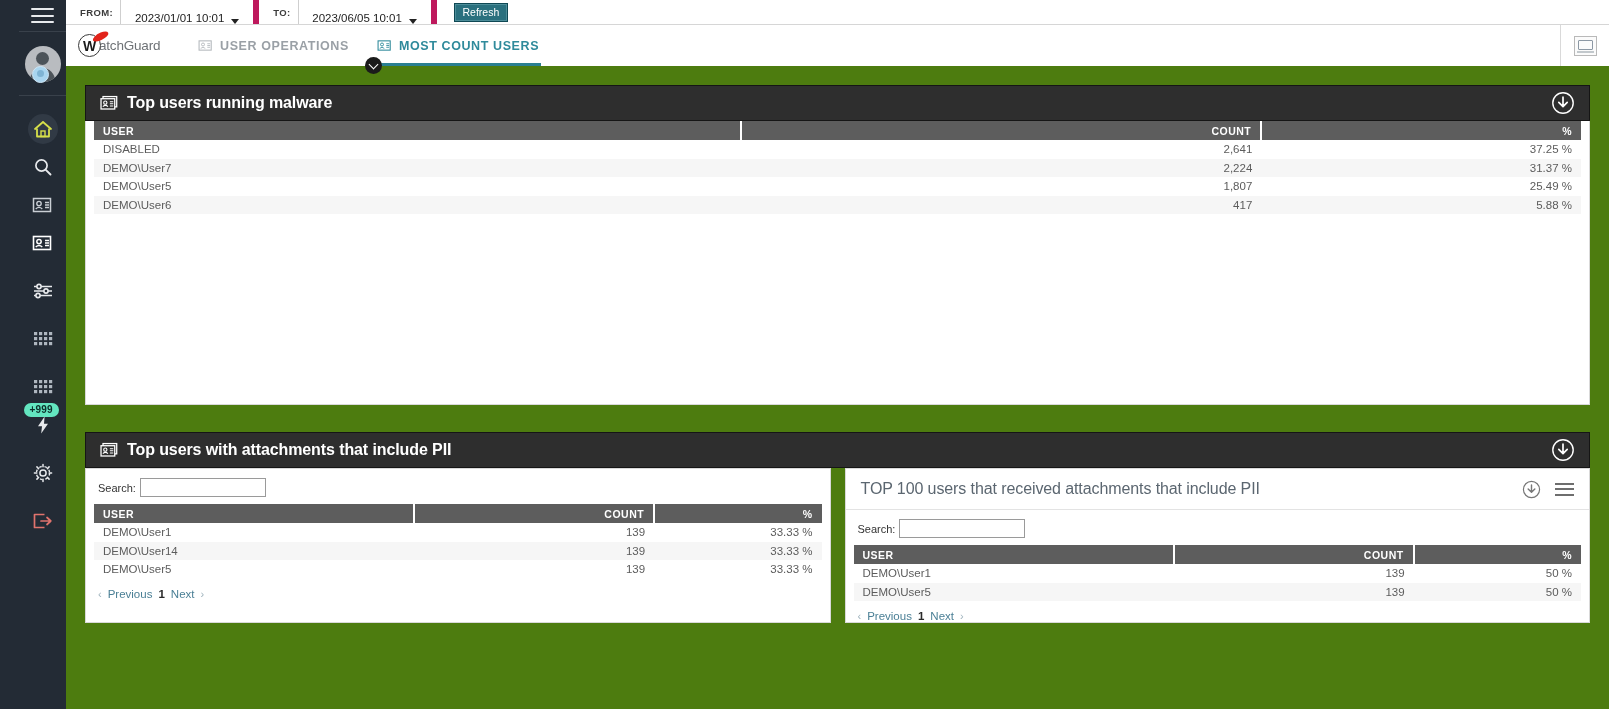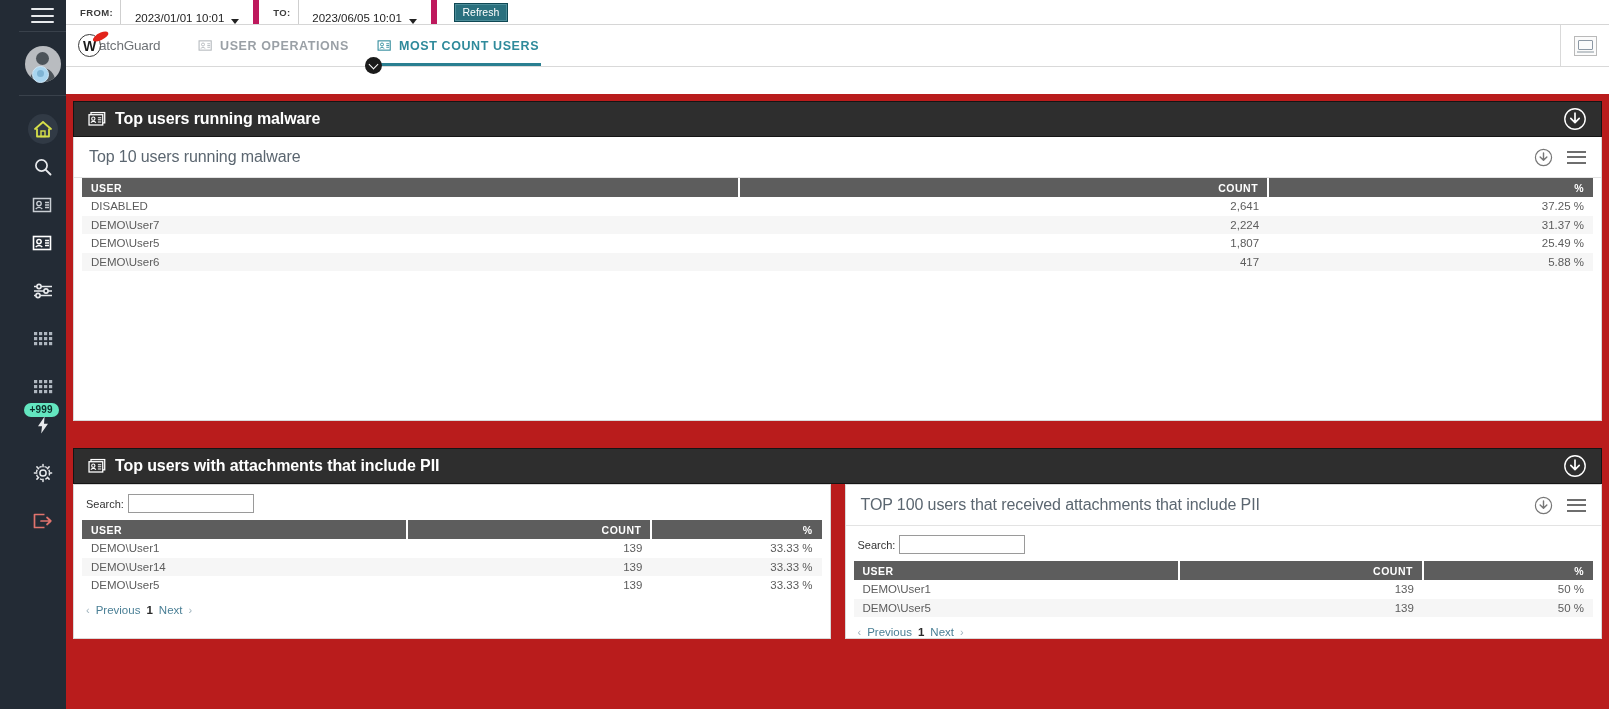--- a/index.html
+++ b/index.html
@@ -93,21 +93,21 @@
   .topright-icon{
     position:absolute;right:0;top:0;height:41px;width:48px;border-left:1px solid #d9d9d9;
     display:flex;align-items:center;justify-content:center;
   }
   .broken-img{width:21px;height:18px;border:1px solid #b9b9b9;background:#fbfbfb;position:relative;}
   .broken-img:before{content:"";position:absolute;left:2px;right:2px;bottom:2px;height:2px;background:#c2c8cc;}
   .broken-img:after{content:"";position:absolute;left:3px;top:3px;width:13px;height:8px;
                     border:1.5px solid #8c98a4;border-radius:1px;}
 
   
-  .content{position:absolute;left:0;right:0;top:66px;bottom:0;background:#b91c1c;overflow:hidden;padding:0;margin-top:28px;}
+  .content{position:absolute;left:0;right:0;top:66px;bottom:0;background:#4d7c0f;overflow:hidden;padding:12px;}
   .panel{background:#ffffff;margin:0 7px;}
   .panel-head{
     background:#2e2e2e;height:34px;display:flex;align-items:center;padding:0 14px;
     color:#ffffff;border:1px solid #151515;
   }
   .panel-head .phicon{margin-right:9px;display:block;}
   .panel-title{font-size:16px;font-weight:bold;letter-spacing:-.1px;}
   .panel-head .dl{margin-left:auto;}
   .widget{
     background:#ffffff;border:1px solid #d9d9d9;border-top:none;
@@ -380,36 +380,20 @@
           <span class="panel-title">Top users running malware</span>
           <span class="dl">
             <svg class="dlcircle" width="24" height="24" viewBox="0 0 24 24">
                 <circle cx="12" cy="12" r="10.2" stroke="#ffffff" stroke-width="1.4" fill="none"></circle>
                 <path d="M12 6.2 V15.2 M7.8 11.4 L12 15.6 L16.2 11.4" stroke="#ffffff" stroke-width="1.7" fill="none" stroke-linecap="round" stroke-linejoin="round"></path>
               </svg>
           </span>
         </div>
 
         <div class="widget" style="height:283px;">
-          <div class="widget-head">
-            <span class="widget-title">Top 10 users running malware</span>
-            <div class="widget-tools">
-              <span>
-                <svg class="dlcircle" width="19" height="19" viewBox="0 0 24 24">
-                    <circle cx="12" cy="12" r="10.2" stroke="#777777" stroke-width="1.5" fill="none"></circle>
-                    <path d="M12 6.2 V15.2 M7.8 11.4 L12 15.6 L16.2 11.4" stroke="#777777" stroke-width="1.8" fill="none" stroke-linecap="round" stroke-linejoin="round"></path>
-                  </svg>
-              </span>
-              <span class="burger-icon">
-                  <i></i>
-                  <i></i>
-                  <i></i>
-                </span>
-            </div>
-          </div>
           <div class="tbl-wrap-top">
             <table>
               <colgroup>
                   <col style="width:43.5%">
                   <col style="width:35%">
                   <col style="width:21.5%">
                 </colgroup>
               <thead>
                 <tr>
                   <th>USER</th>

